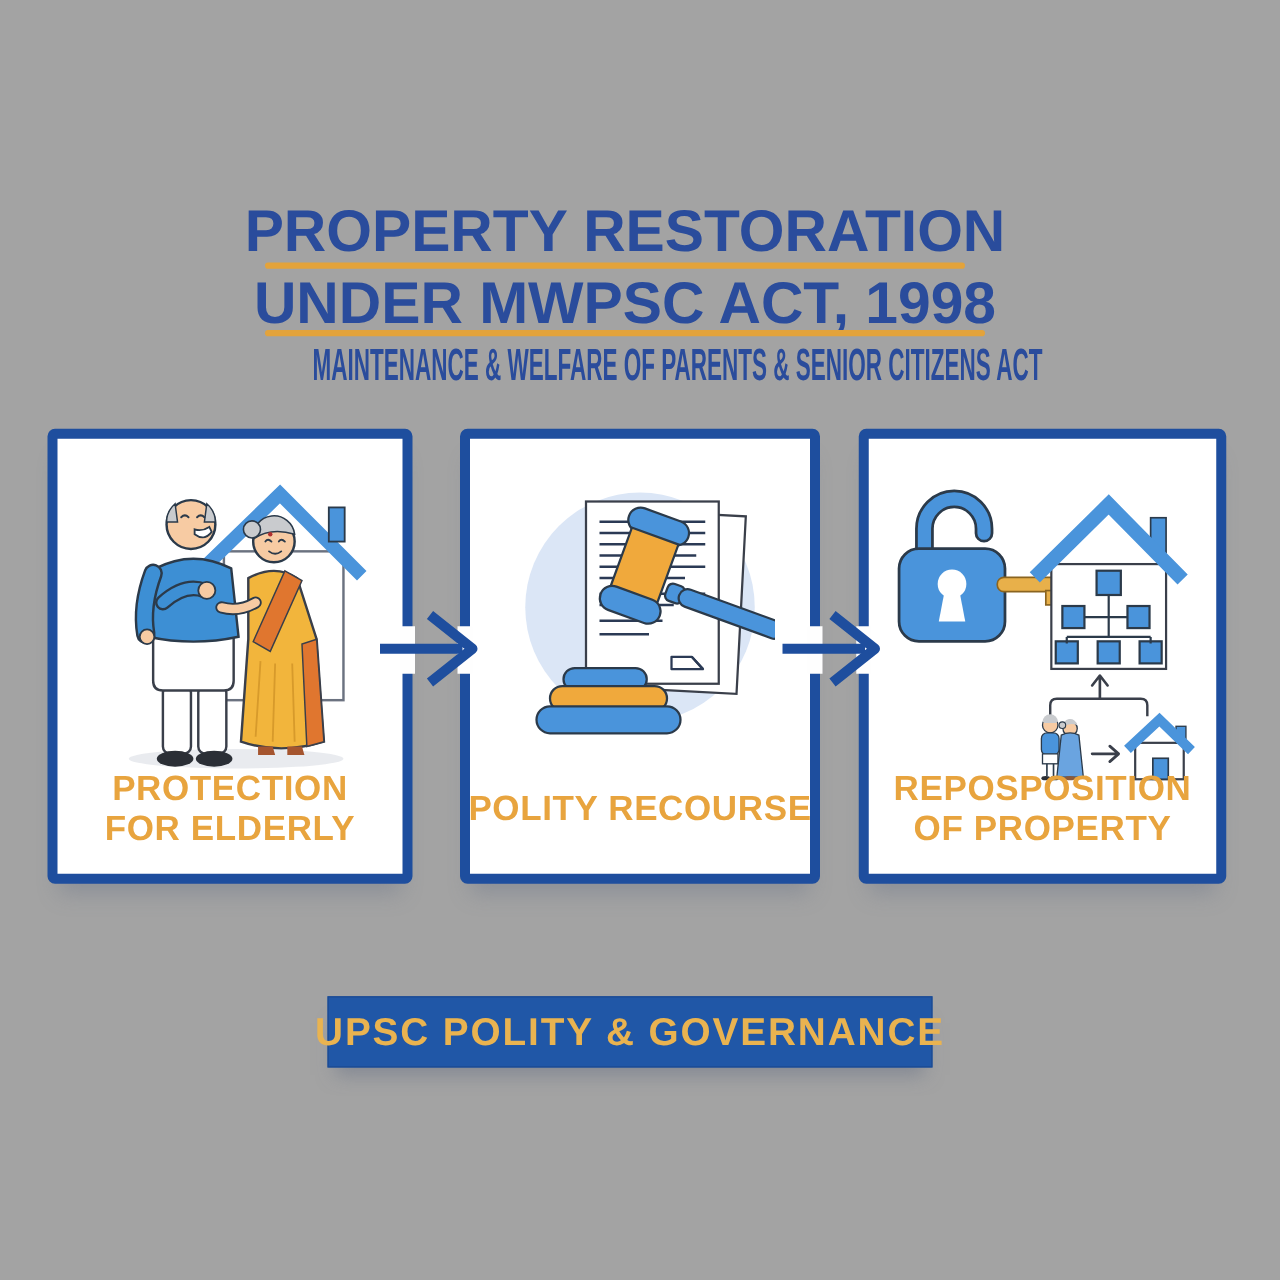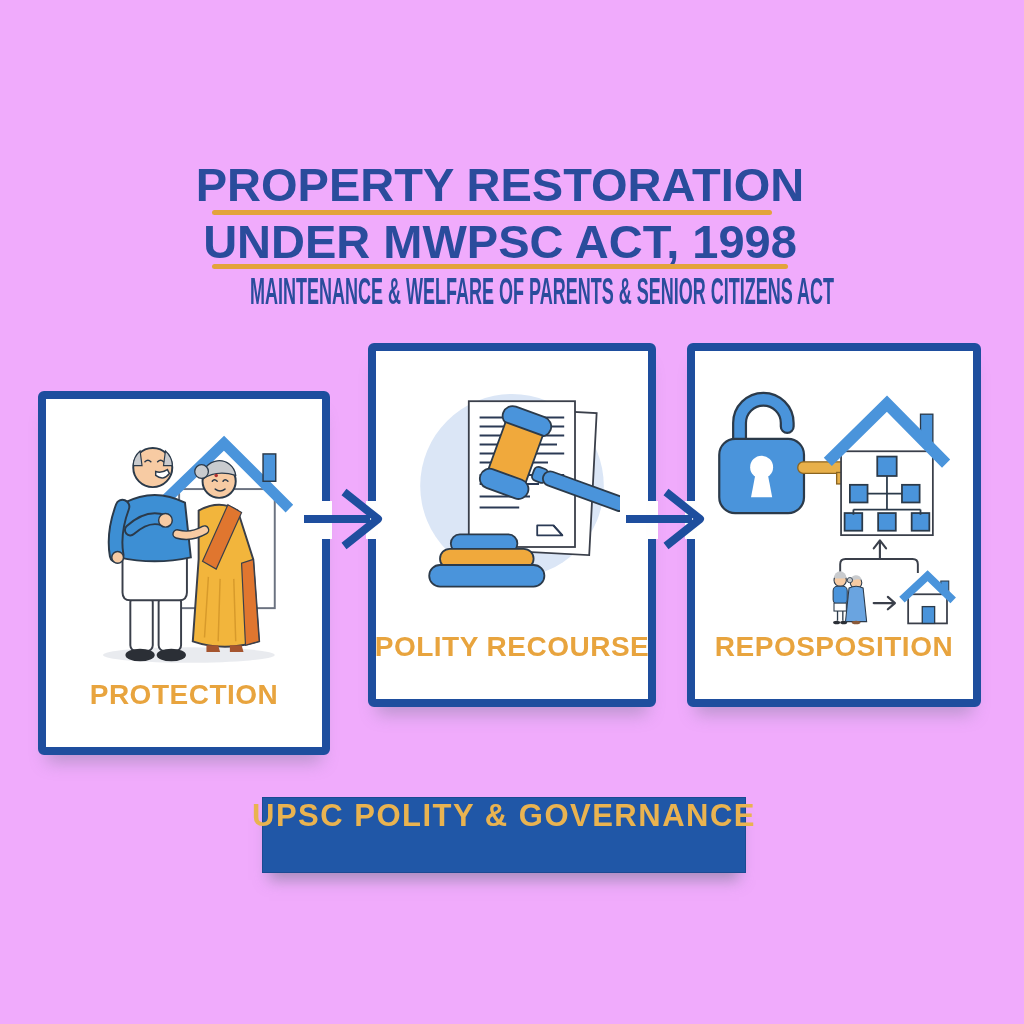--- a/index.html
+++ b/index.html
@@ -1,18 +1,18 @@
 <!DOCTYPE html>
 <html><head>
 <meta charset="utf-8">
 <style>
   html,body{margin:0;padding:0;background:#ffffff;}
   .stage{
     position:relative;width:1024px;height:1024px;margin:0 auto;
-    background:#f0abfc;overflow:hidden;
+    background:#a3a3a3;overflow:hidden;
     font-family:"Liberation Sans", sans-serif;
   }
   
   .header{position:absolute;left:0;top:0;width:1000px;text-align:center;}
   .title-line{
     color:#2A4C9C;font-weight:bold;font-size:47px;letter-spacing:0px;
     line-height:1.0;white-space:nowrap;
   }
   .title-line1{position:absolute;top:161px;left:0;width:100%;}
   .title-line2{position:absolute;top:218px;left:0;width:100%;}
@@ -26,43 +26,43 @@
     color:#2A4C9C;font-weight:bold;font-size:36px;white-space:nowrap;
     transform:scaleX(0.5);transform-origin:50% 50%;
   }
   
   .card{
     position:absolute;top:343px;height:364px;background:#ffffff;
     border:8px solid #1E4E9E;border-radius:6px;box-sizing:border-box;
     box-shadow:0 16px 16px -9px rgba(105,115,135,0.40);
     z-index:1;
   }
-  .card1{left:38px;width:292px;margin-top:48px;}
+  .card1{left:38px;width:292px;}
   .card2{left:368px;width:288px;}
   .card3{left:687px;width:294px;padding-left:48px;}
   .card-illustration{position:absolute;left:50%;transform:translateX(-50%);}
   .card1 .card-illustration{top:12px;width:244px;}
   .card2 .card-illustration{top:16px;width:216px;}
   .card3 .card-illustration{top:12px;width:256px;}
   .card-label{
     position:absolute;left:0;bottom:16px;width:100%;height:72px;
     display:flex;flex-direction:column;justify-content:center;align-items:center;
     color:#E8A43E;font-weight:bold;font-size:28px;line-height:1.16;
     letter-spacing:0.5px;text-align:center;white-space:nowrap;
   }
   
   .gap-patch{position:absolute;top:501px;width:12px;height:38px;background:#fefefe;z-index:2;}
   .gap1{left:320px;} .gap2{left:366px;} .gap3{left:646px;} .gap4{left:685px;}
   .flow-arrow{position:absolute;top:480px;width:100px;height:80px;z-index:3;}
   .arrow1{left:296px;} .arrow2{left:618px;}
   
   .banner{
-    position:absolute;left:262px;top:797px;width:484px;height:76px;
+    position:absolute;left:262px;top:797px;width:484px;height:57px;
     background:#2057A7;border:1px solid #1B4A92;box-sizing:border-box;
-    display:flex;align-items:flex-start;justify-content:center;
+    display:flex;align-items:center;justify-content:center;
     box-shadow:0 14px 14px -7px rgba(105,115,135,0.55);
   }
   .banner-text{
     color:#E9B350;font-weight:bold;font-size:31px;letter-spacing:1.5px;white-space:nowrap;
   }
 </style>
 </head>
 <body>
 
 <div class="stage">
@@ -111,20 +111,21 @@
       <path d="M144,70 a17,17 0 0 1 34,-4 q-20,-6 -34,4 z" fill="#c9cbce" stroke="#2b3a4a" stroke-width="1.3"></path>
       <circle cx="143" cy="62" r="7" fill="#c9cbce" stroke="#2b3a4a" stroke-width="1.3"></circle>
       <circle cx="158" cy="66" r="1.8" fill="#b03030"></circle>
       <path d="M154,72 q2,-3 5,0 M165,72 q2,-3 5,0" fill="none" stroke="#2b3a4a" stroke-width="1.5" stroke-linecap="round"></path>
       <path d="M157,80 q5,4 10,0" fill="none" stroke="#2b3a4a" stroke-width="1.5" stroke-linecap="round"></path>
       <path d="M148,240 h12 l2,7 h-14 z" fill="#a5552f"></path>
       <path d="M172,240 h12 l2,7 h-14 z" fill="#a5552f"></path>
     </svg>
     <div class="card-label">
       <span>PROTECTION</span>
+      <span>FOR ELDERLY</span>
     </div>
   </div>
 
   <div class="card card2">
     <svg class="card-illustration" viewBox="0 0 240 250">
       <circle cx="120" cy="132" r="102" fill="#DBE6F6"></circle>
       <rect x="92" y="48" width="118" height="158" fill="#ffffff" stroke="#3a3f4a" stroke-width="2" transform="rotate(3 151 127)"></rect>
       <rect x="72" y="38" width="118" height="162" fill="#ffffff" stroke="#3a3f4a" stroke-width="2"></rect>
       <g stroke="#2b3a55" stroke-width="2.2">
         <line x1="84" y1="56" x2="178" y2="56"></line>
@@ -201,20 +202,21 @@
 
       <path d="M190,272 h22 M206,265 L214,272 L206,279" fill="none" stroke="#3a3f4a" stroke-width="2.5" stroke-linecap="round" stroke-linejoin="round"></path>
 
       <rect x="229" y="262" width="44" height="33" fill="#ffffff" stroke="#3a3f4a" stroke-width="2"></rect>
       <rect x="266" y="247" width="9" height="15" fill="#4A94DB" stroke="#2b3a4a" stroke-width="1.2"></rect>
       <polyline points="222,268 251,241 280,269" fill="none" stroke="#4A94DB" stroke-width="9"></polyline>
       <rect x="245" y="276" width="14" height="19" fill="#4A94DB" stroke="#2b3a4a" stroke-width="1.5"></rect>
     </svg>
     <div class="card-label">
       <span>REPOSPOSITION</span>
+      <span>OF PROPERTY</span>
     </div>
   </div>
 
   <div class="gap-patch gap1"></div>
   <div class="gap-patch gap2"></div>
   <div class="gap-patch gap3"></div>
   <div class="gap-patch gap4"></div>
 
   <svg class="flow-arrow arrow1" viewBox="0 0 100 80">
     <path d="M8,39 H74" fill="none" stroke="#1E4E9E" stroke-width="8"></path>

